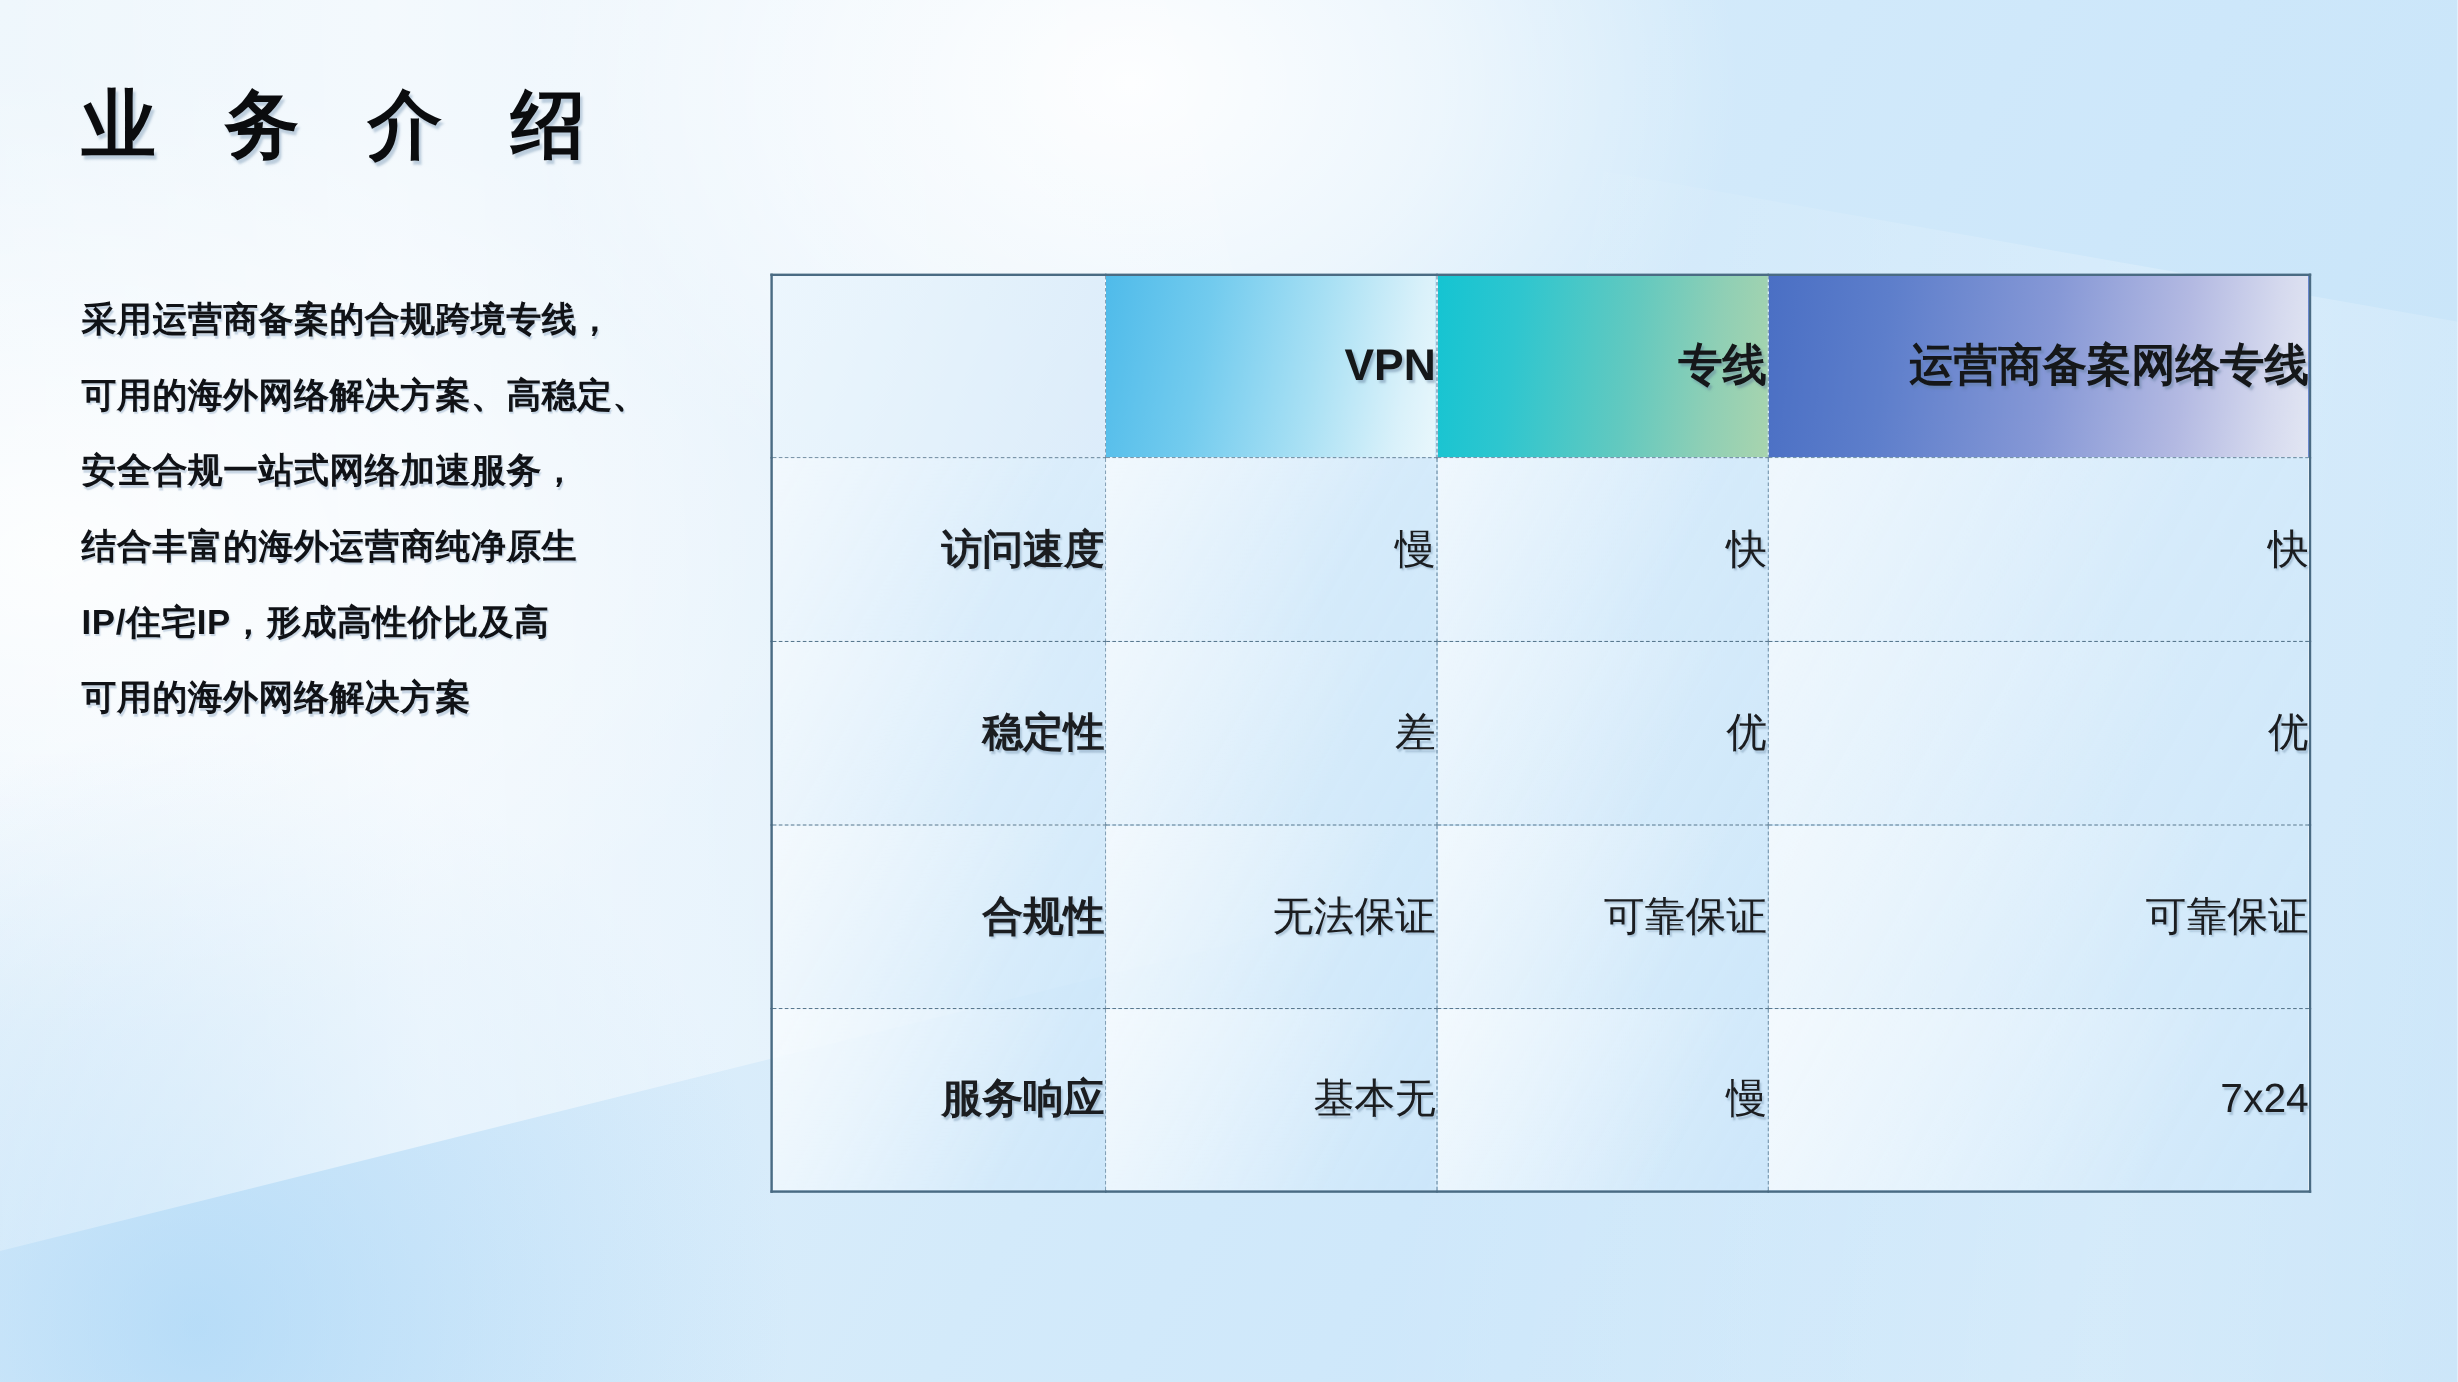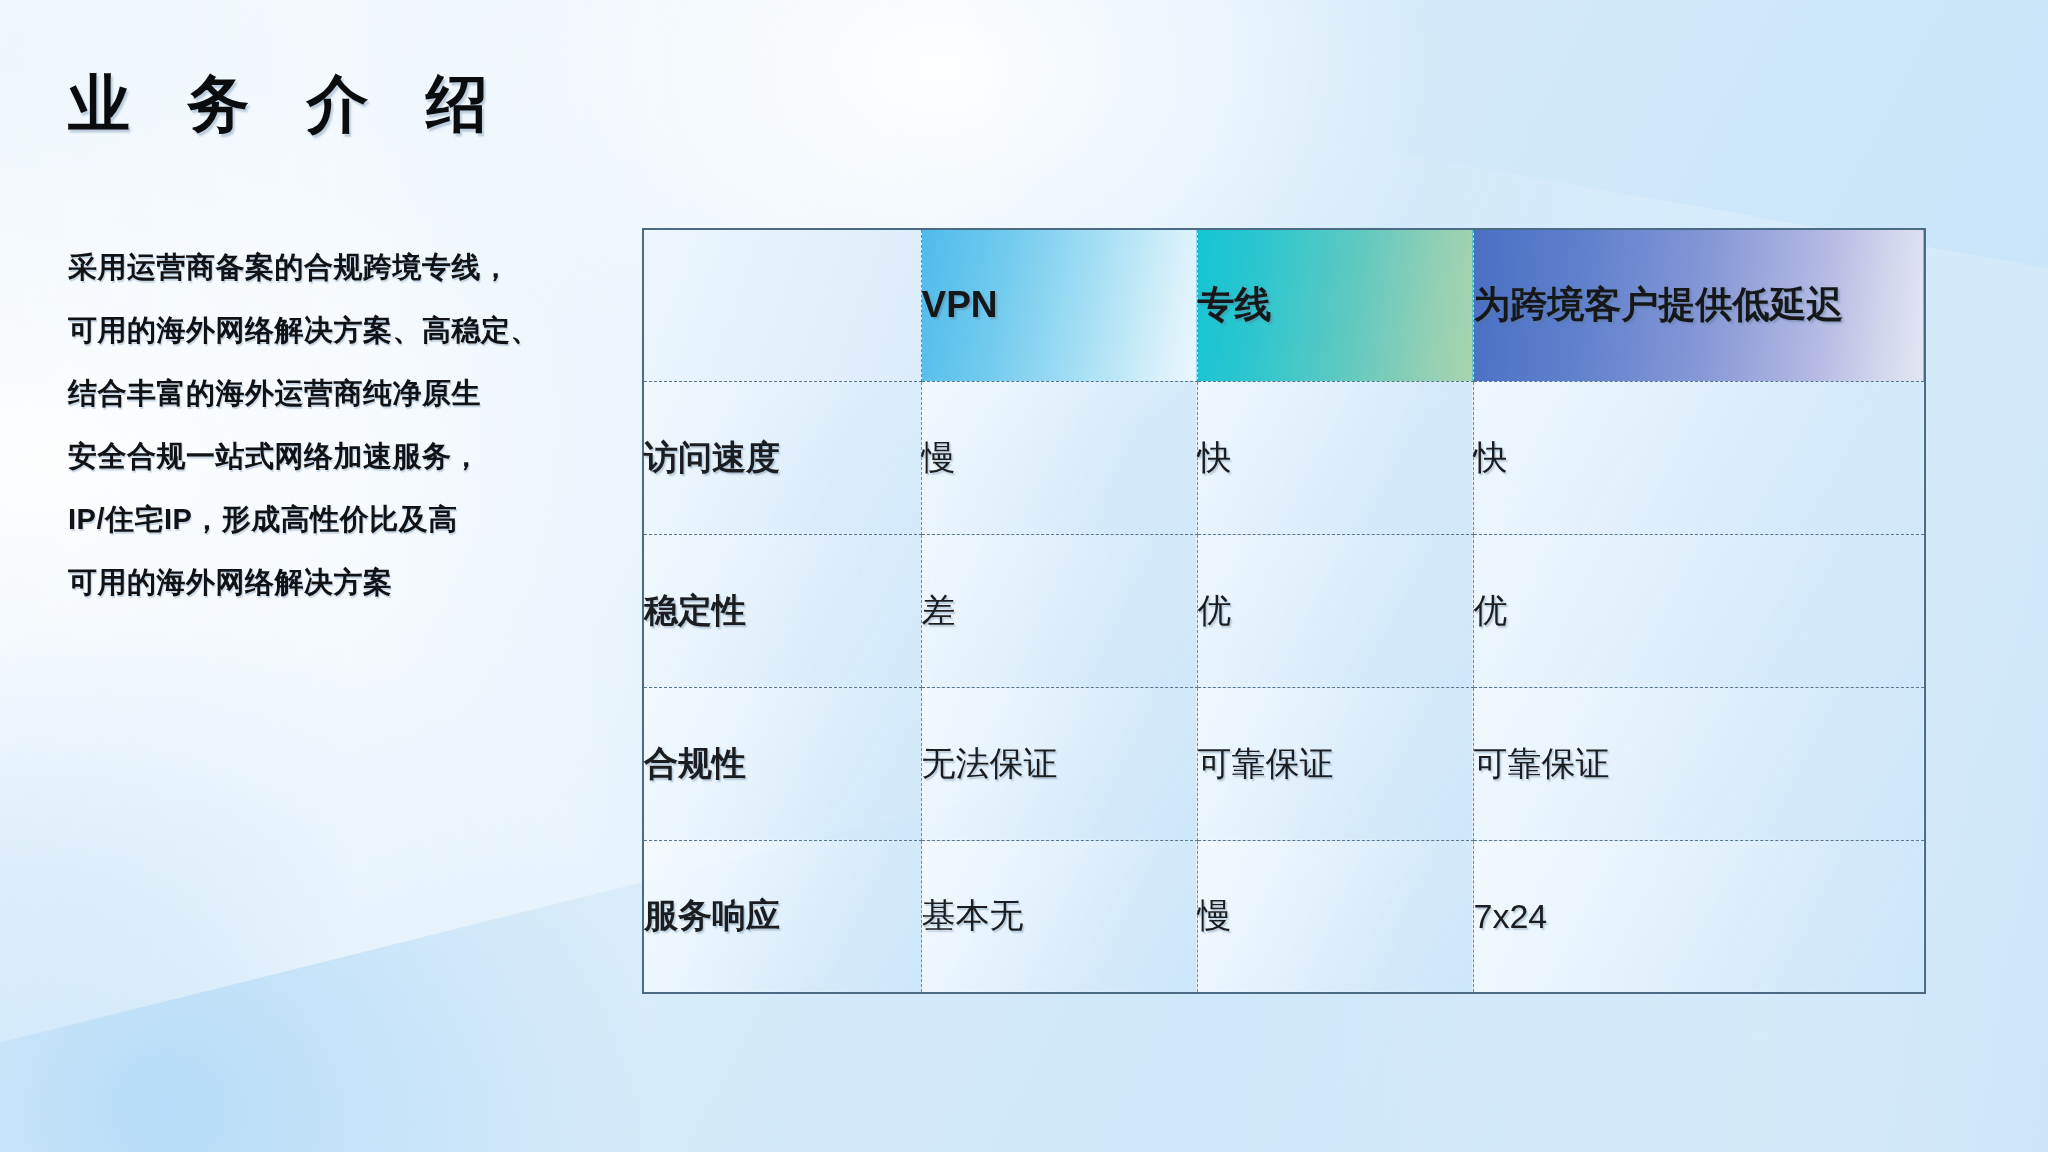--- a/index.html
+++ b/index.html
@@ -101,21 +101,21 @@
     border: 2px solid #4a6b83;
     background: transparent;
   }
   table.compare col.c0 { width: 278px; }
   table.compare col.c1 { width: 276px; }
   table.compare col.c2 { width: 276px; }
   table.compare col.c3 { width: 452px; }
 
   table.compare th, table.compare td {
     padding: 0;
-    text-align: left;
+    text-align: right;
     vertical-align: middle;
     border-right: 1px dashed #6f8ea6;
     border-bottom: 1px dashed #59788e;
     position: relative;
   }
   table.compare th:last-child, table.compare td:last-child { border-right: none; }
   table.compare tr:last-child td { border-bottom: none; }
 
   
   thead tr { height: 152px; }
@@ -165,40 +165,40 @@
 </head>
 <body>
 
 <div id="slide">
 
   <div id="page-title" class="layer">业 务 介 绍</div>
 
   <div id="intro-paragraph" class="layer">
     <div class="para-line">采用运营商备案的合规跨境专线，</div>
     <div class="para-line">可用的海外网络解决方案、高稳定、</div>
+    <div class="para-line">安全合规一站式网络加速服务，</div>
     <div class="para-line">结合丰富的海外运营商纯净原生</div>
-    <div class="para-line">安全合规一站式网络加速服务，</div>
     <div class="para-line">IP/住宅IP，形成高性价比及高</div>
     <div class="para-line">可用的海外网络解决方案</div>
   </div>
 
   <div id="compare-table-wrap" class="layer">
     <table class="compare">
       <colgroup>
         <col class="c0">
           <col class="c1">
           <col class="c2">
           <col class="c3">
       </colgroup>
       <thead>
         <tr>
           <th class="h-blank"></th>
           <th class="h-vpn">VPN</th>
           <th class="h-line">专线</th>
-          <th class="h-filed">为跨境客户提供低延迟</th>
+          <th class="h-filed">运营商备案网络专线</th>
         </tr>
       </thead>
       <tbody>
         <tr class="r0">
           <td class="rowhead col0">访问速度</td>
           <td class="col1">慢</td>
           <td class="col2">快</td>
           <td class="col3">快</td>
         </tr>
         <tr class="r1">

